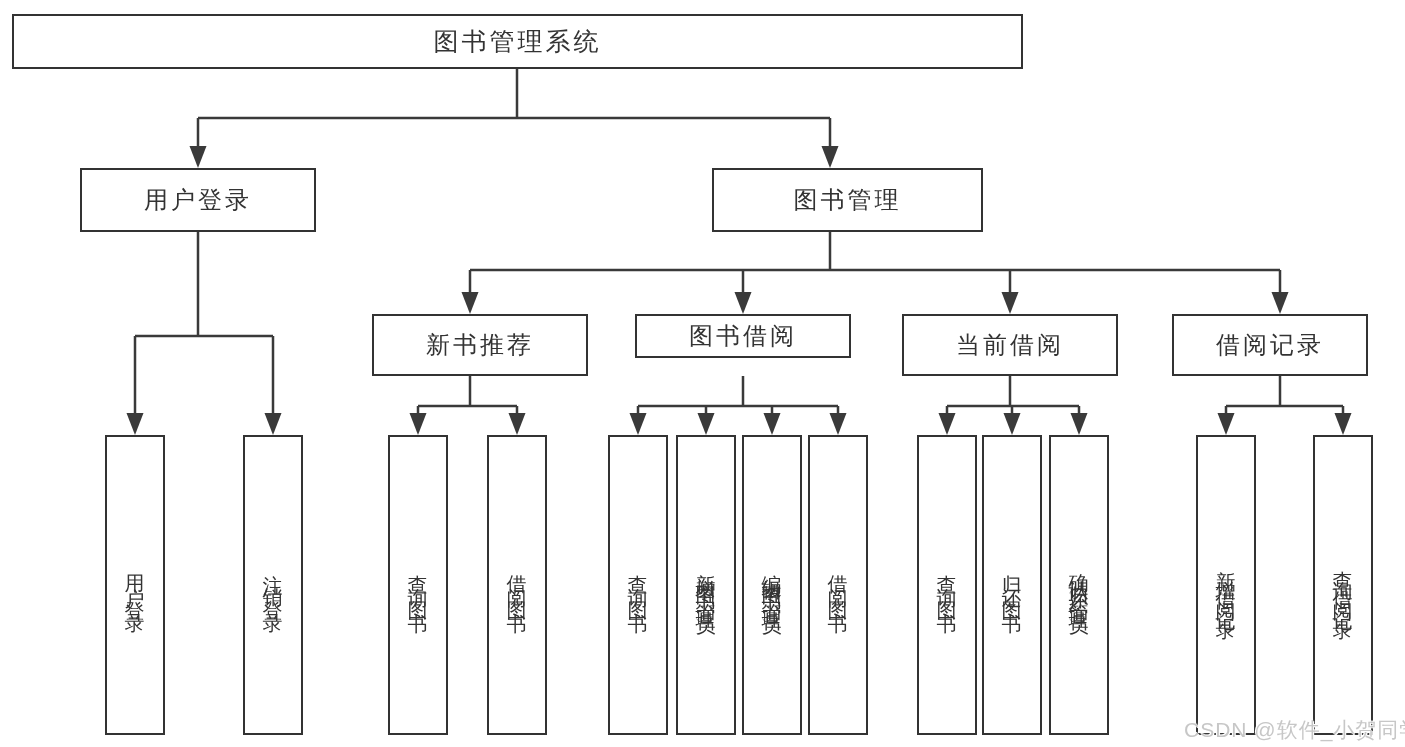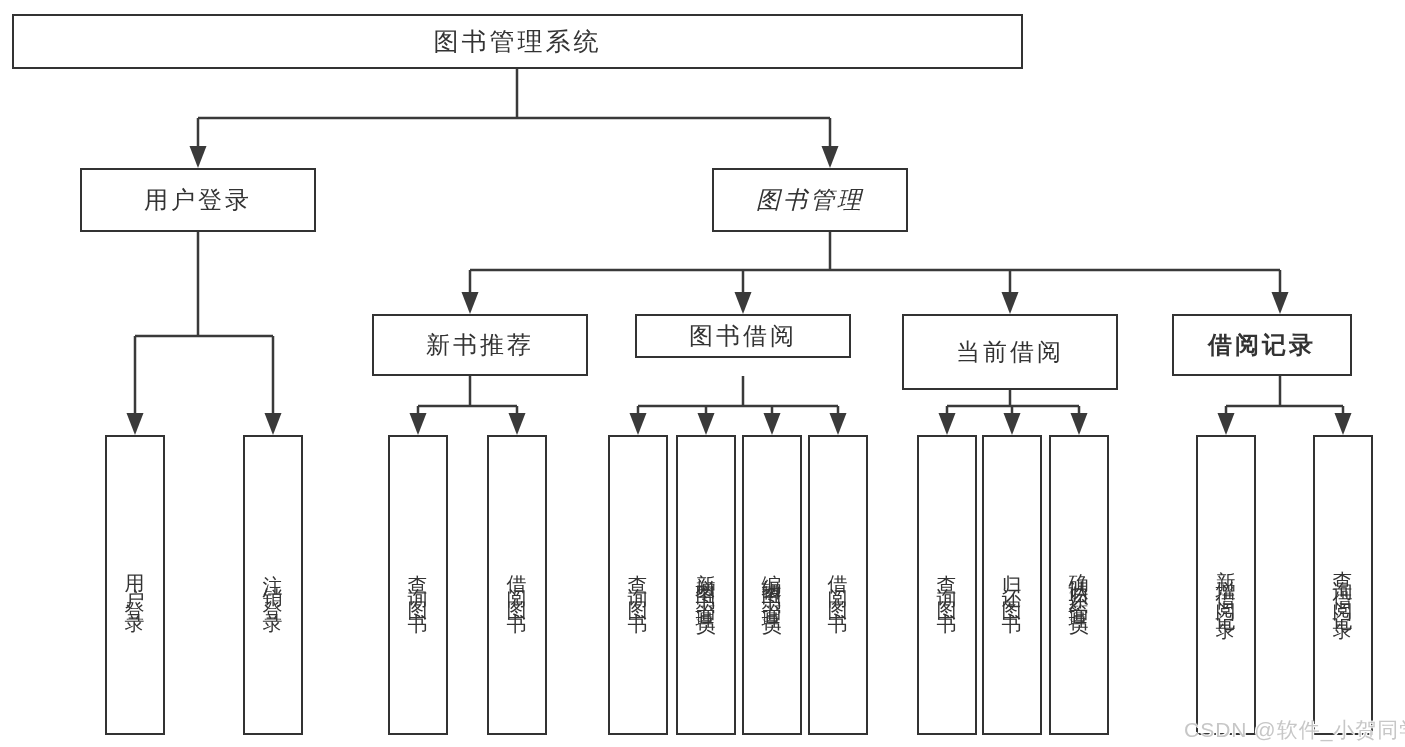--- a/index.html
+++ b/index.html
@@ -67,26 +67,26 @@
         <use href="#arr" x="1012" y="435"></use>
       <use href="#arr" x="1079" y="435"></use>
       <use href="#arr" x="1226" y="435"></use>
         <use href="#arr" x="1343" y="435"></use>
     </g>
   </svg>
 
   <div class="box h big" style="left:12px;top:14px;width:1011px;height:55px;">图书管理系统</div>
 
   <div class="box h" style="left:80px;top:168px;width:236px;height:64px;">用户登录</div>
-  <div class="box h" style="left:712px;top:168px;width:196px;height:64px;font-style:italic;">图书管理</div>
+  <div class="box h" style="left:712px;top:168px;width:271px;height:64px;">图书管理</div>
 
   <div class="box h" style="left:372px;top:314px;width:216px;height:62px;">新书推荐</div>
   <div class="box h" style="left:635px;top:314px;width:216px;height:44px;">图书借阅</div>
-  <div class="box h" style="left:902px;top:314px;width:216px;height:76px;">当前借阅</div>
-  <div class="box h" style="left:1172px;top:314px;width:180px;height:62px;font-weight:bold;">借阅记录</div>
+  <div class="box h" style="left:902px;top:314px;width:216px;height:62px;">当前借阅</div>
+  <div class="box h" style="left:1172px;top:314px;width:196px;height:62px;">借阅记录</div>
 
   <div class="box v sp4" style="left:105px;top:435px;width:60px;height:300px;">用户登录</div>
   <div class="box v sp4" style="left:243px;top:435px;width:60px;height:300px;">注销登录</div>
 
   <div class="box v sp4" style="left:388px;top:435px;width:60px;height:300px;">查询图书</div>
   <div class="box v sp4" style="left:487px;top:435px;width:60px;height:300px;">借阅图书</div>
 
   <div class="box v sp4" style="left:608px;top:435px;width:60px;height:300px;">查询图书</div>
   <div class="box v sp9" style="left:676px;top:435px;width:60px;height:300px;">新增图书（管理员）</div>
   <div class="box v sp9" style="left:742px;top:435px;width:60px;height:300px;">编辑图书（管理员）</div>

